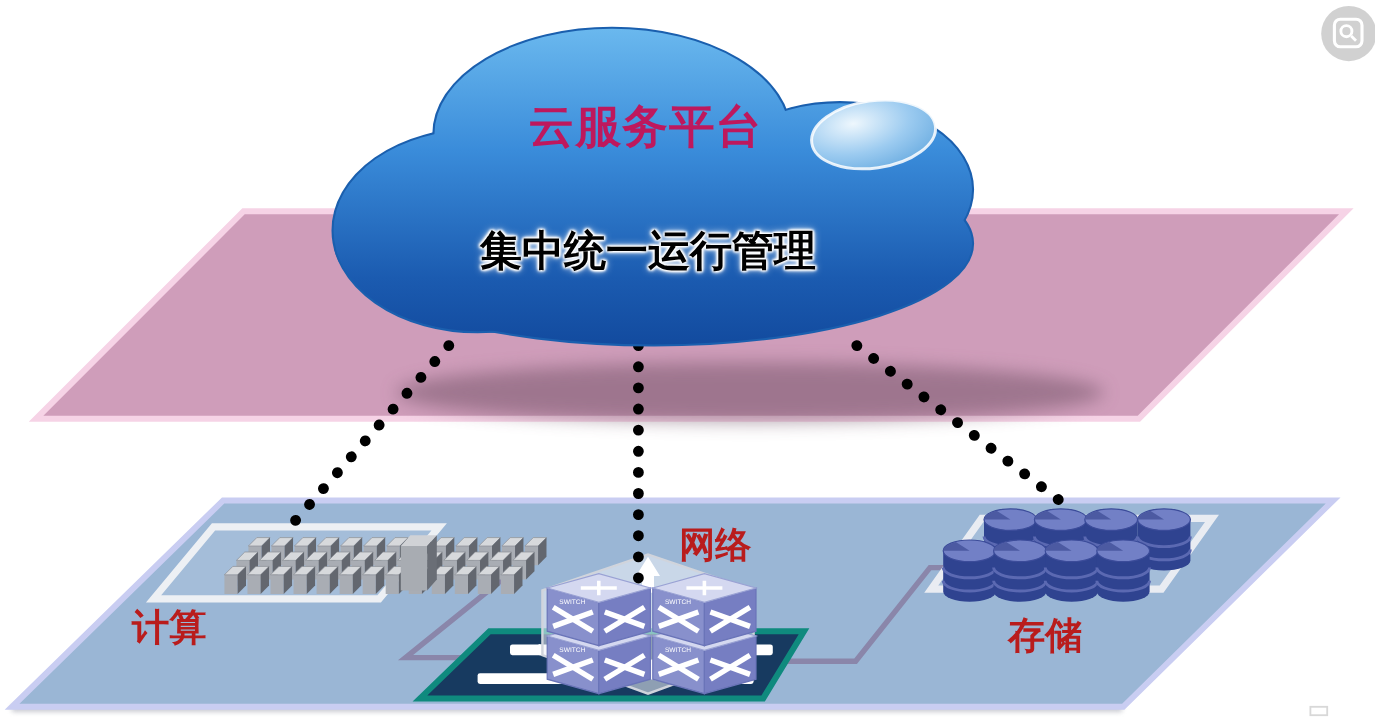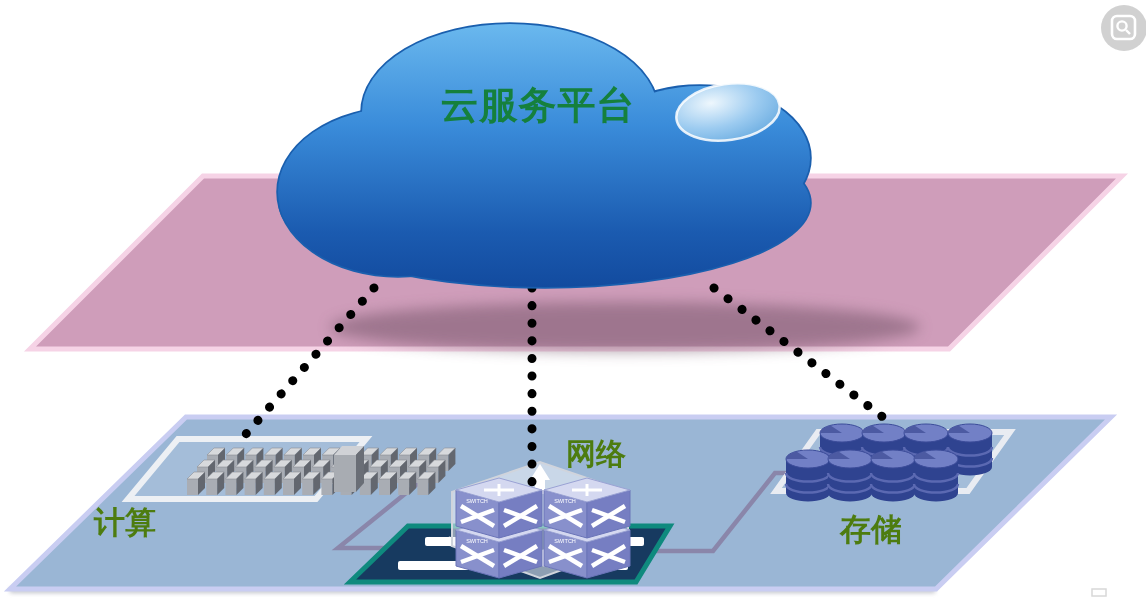--- a/index.html
+++ b/index.html
@@ -2,33 +2,33 @@
 <html><head>
 <meta charset="utf-8">
 <style>
   html,body{margin:0;padding:0;background:#fff;}
   .stage{
     position:relative;width:1146px;height:598px;overflow:hidden;background:#fff;
     font-family:"Liberation Serif","DejaVu Serif",serif;
   }
   .stage svg{position:absolute;left:0;top:0;}
   .label{
-    position:absolute;color:#4d7c0f;font-weight:bold;white-space:nowrap;
+    position:absolute;color:#b91c1c;font-weight:bold;white-space:nowrap;
     font-family:"Liberation Serif","DejaVu Serif",serif;
   }
   .cloud-title{
     left:388px;top:80px;width:300px;text-align:center;
-    font-size:38px;color:#15803d;letter-spacing:1px;
+    font-size:38px;color:#be185d;letter-spacing:1px;
   }
   .cloud-subtitle{
     left:340px;top:186px;width:400px;text-align:center;
     font-size:35px;color:#000;
     text-shadow:0 0 4px #fff,0 0 7px #fff,1px 1px 2px #fff,-1px -1px 2px #fff,1px -1px 2px #fff,-1px 1px 2px #fff;
   }
-  .lbl-compute{left:94px;top:502px;font-size:31px;}
+  .lbl-compute{left:110px;top:502px;font-size:31px;}
   .lbl-network{left:566px;top:434px;font-size:30px;}
   .lbl-storage{left:840px;top:509px;font-size:31px;text-align:center;}
 </style>
 </head>
 <body>
 
 <div class="stage">
 
   <svg id="scene" width="1146" height="598" viewBox="0 0 1146 598">
     <defs>
@@ -226,16 +226,17 @@
       <circle cx="1124" cy="28" r="23" fill="#cccccc" opacity="0.9"></circle>
       <rect x="1112" y="16" width="23" height="23" rx="5" fill="none" stroke="#ffffff" stroke-width="2.6"></rect>
       <circle cx="1122" cy="26" r="4.6" fill="none" stroke="#ffffff" stroke-width="2.4"></circle>
       <line x1="1126" y1="30" x2="1130" y2="34" stroke="#ffffff" stroke-width="2.4"></line>
     </g>
 
     <rect x="1092" y="589" width="14" height="7" fill="none" stroke="#d8d8d8" stroke-width="1.5"></rect>
   </svg>
 
   <div class="label cloud-title">云服务平台</div>
+  <div class="label cloud-subtitle">集中统一运行管理</div>
   <div class="label lbl-compute">计算</div>
   <div class="label lbl-network">网络</div>
   <div class="label lbl-storage">存储</div>
 </div>
 
 </body></html>

